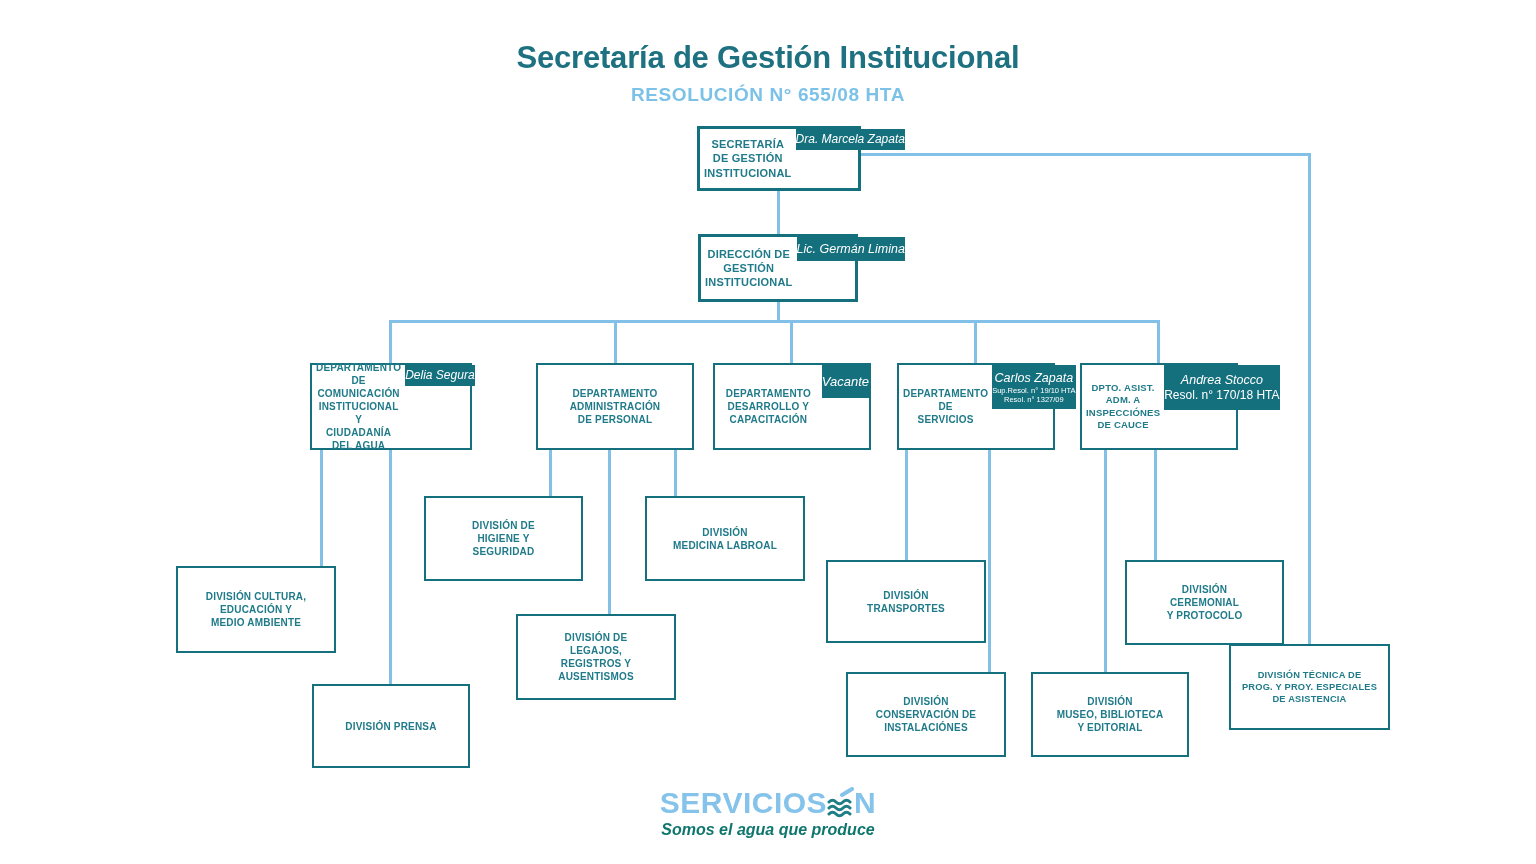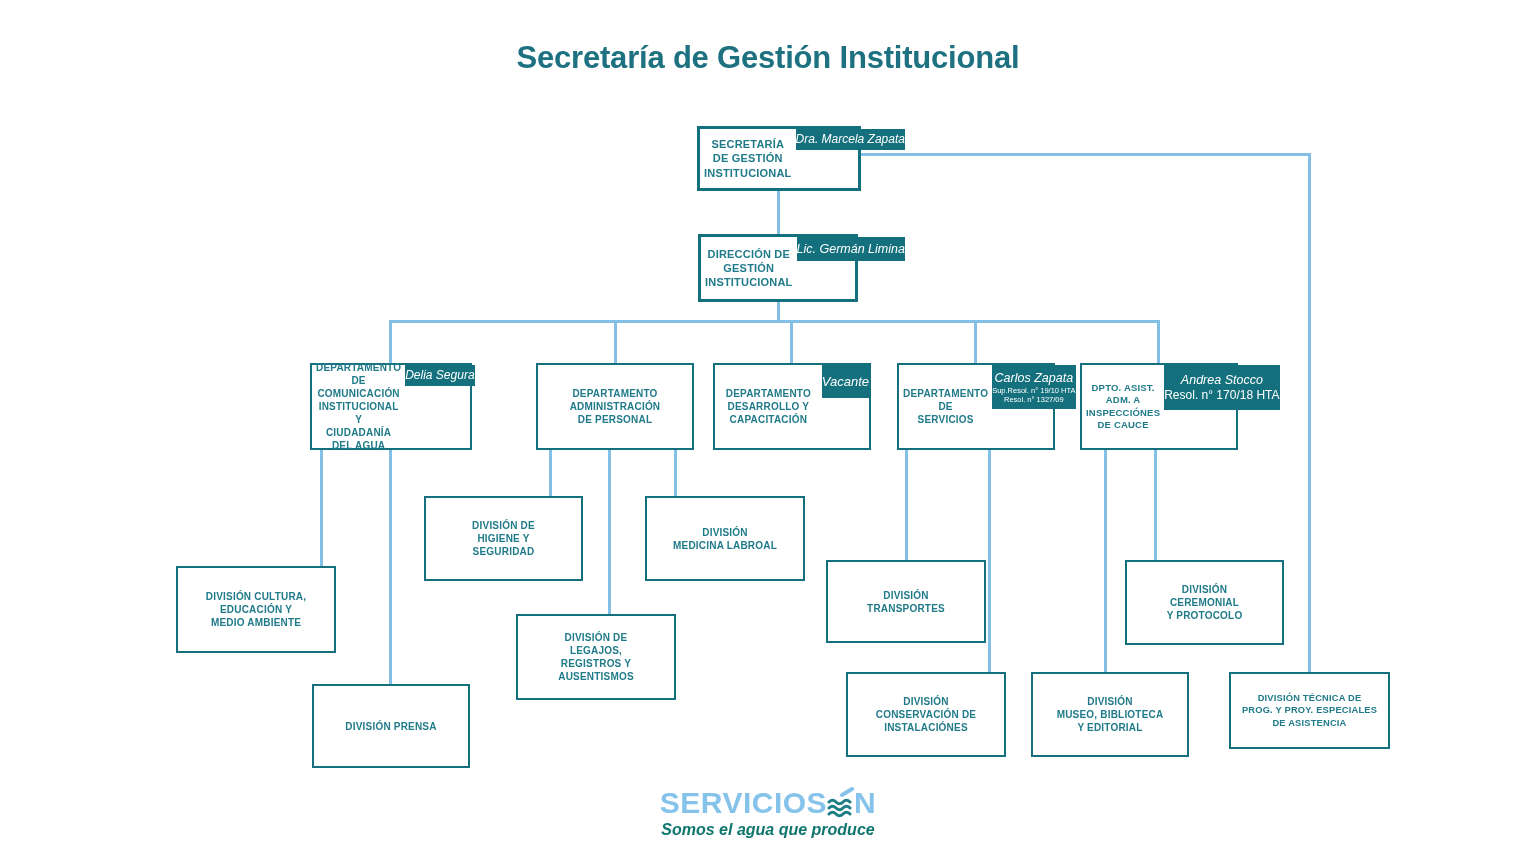--- a/index.html
+++ b/index.html
@@ -50,20 +50,21 @@
     margin-top:3px; font-size:16px; font-weight:700; font-style:italic;
     color:#0f766e;
   }
 </style>
 </head>
 <body>
 
 <div class="canvas">
 
   <div class="page-title">Secretaría de Gestión Institucional</div>
+  <div class="page-subtitle">RESOLUCIÓN N° 655/08 HTA</div>
 
   <div class="line" style="left:777px;top:191px;width:3px;height:43px;"></div>
   <div class="line" style="left:861px;top:153px;width:449px;height:3px;"></div>
   <div class="line" style="left:1308px;top:153px;width:3px;height:519px;"></div>
   <div class="line" style="left:777px;top:302px;width:3px;height:18px;"></div>
   <div class="line" style="left:390px;top:320px;width:770px;height:3px;"></div>
   <div class="line" style="left:389px;top:320px;width:3px;height:43px;"></div>
   <div class="line" style="left:614px;top:320px;width:3px;height:43px;"></div>
   <div class="line" style="left:790px;top:320px;width:3px;height:43px;"></div>
   <div class="line" style="left:974px;top:320px;width:3px;height:43px;"></div>
@@ -191,21 +192,21 @@
     <div class="node-band" style="height:22px;"></div>
   </div>
 
   <div class="node" style="left:1031px;top:672px;width:158px;height:85px;">
     <div class="node-title">DIVISIÓN
 MUSEO, BIBLIOTECA
 Y EDITORIAL</div>
     <div class="node-band" style="height:22px;"></div>
   </div>
 
-  <div class="node" style="left:1229px;top:672px;width:161px;height:77px;">
+  <div class="node" style="left:1229px;top:644px;width:161px;height:86px;">
     <div class="node-title" style="font-size:9.3px;">DIVISIÓN TÉCNICA DE
 PROG. Y PROY. ESPECIALES
 DE ASISTENCIA</div>
     <div class="node-band" style="height:22px;"></div>
   </div>
 
   <div class="logo">
     <div class="wordmark"><span>SERVICIOS</span><span class="logo-o"><svg width="27" height="31" viewBox="0 0 27 31">
         <path d="M15 8 L25 2" stroke="#85C3EA" stroke-width="4" stroke-linecap="round" fill="none"></path>
         <path d="M2 15 Q5.5 11.5 9 15 T16 15 T23 15" stroke="#1E7E85" stroke-width="3" stroke-linecap="round" fill="none"></path>

